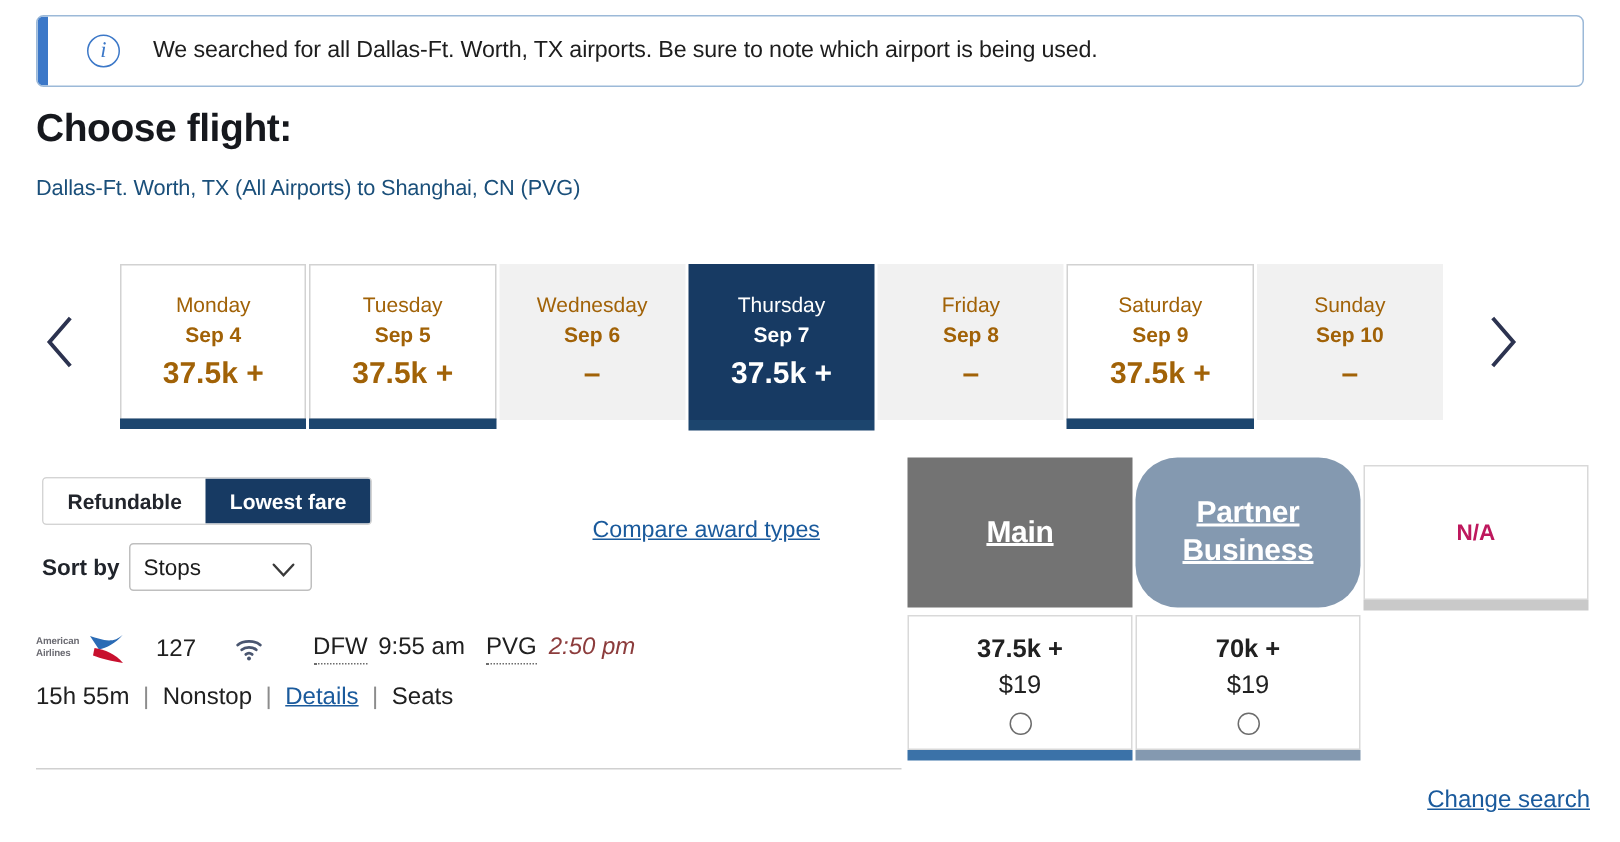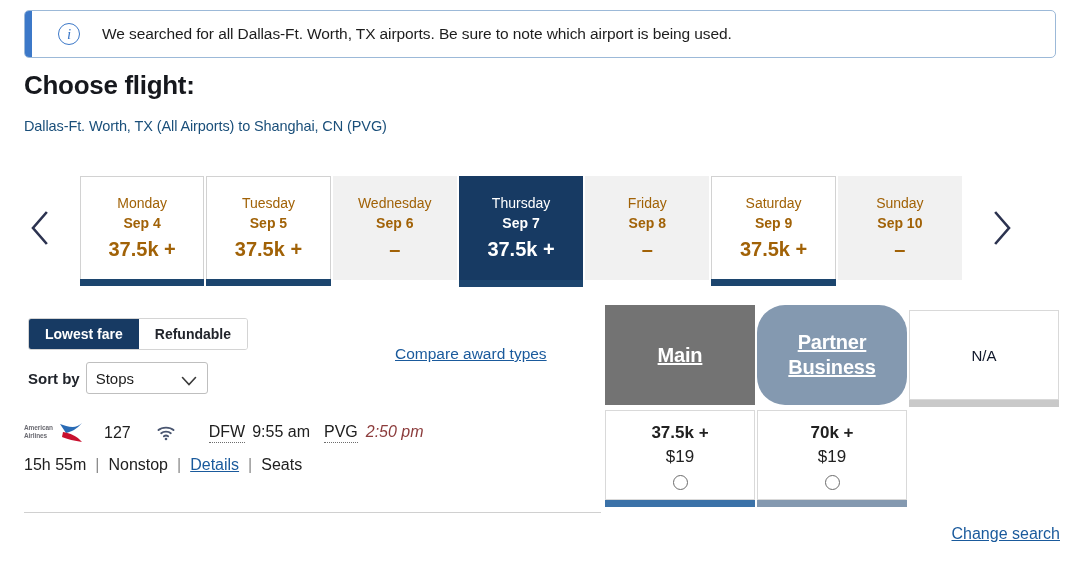--- a/index.html
+++ b/index.html
@@ -300,21 +300,22 @@
   .fare-cell .radio {
     margin-top: 6px;
     width: 15px;
     height: 15px;
     border: 1.4px solid #6c6c6c;
     border-radius: 50%;
     box-sizing: border-box;
   }
   .fare-cell .na {
     font-size: 15px;
-    color: #0f172a;
+    color: #be185d;
+    font-weight: bold;
   }
   .fare-underline {
     height: 7px;
   }
   .fare-underline.main { background: #3b72a8; }
   .fare-underline.partner { background: #8499b0; }
   .fare-underline.first { background: #c9c9c9; }
 
   
   .flight-row {
@@ -457,22 +458,22 @@
     </div>
     <div class="date-cell unavail">
       <div class="dow">Sunday</div>
       <div class="dnum">Sep 10</div>
       <div class="price">–</div>
     </div>
   </div>
 </div>
 
 <div class="toggle">
+  <div class="toggle-opt">Refundable</div>
   <div class="toggle-opt active">Lowest fare</div>
-  <div class="toggle-opt">Refundable</div>
 </div>
 
 <div class="sortby">
   <div class="sortby-label">Sort by</div>
   <div class="sortby-select">
     <div class="val">Stops</div>
     <div class="caret">
       <svg width="16" height="11" viewBox="0 0 16 11" aria-hidden="true">
         <path d="M1.5 1.5 L8 8.5 L14.5 1.5" fill="none" stroke="currentColor" stroke-width="1.6" stroke-linecap="round"></path>
       </svg>

